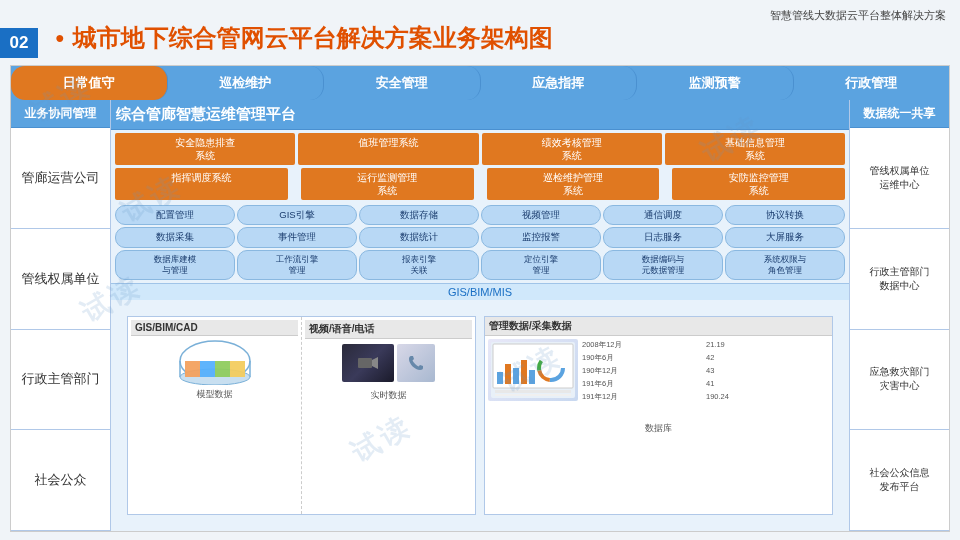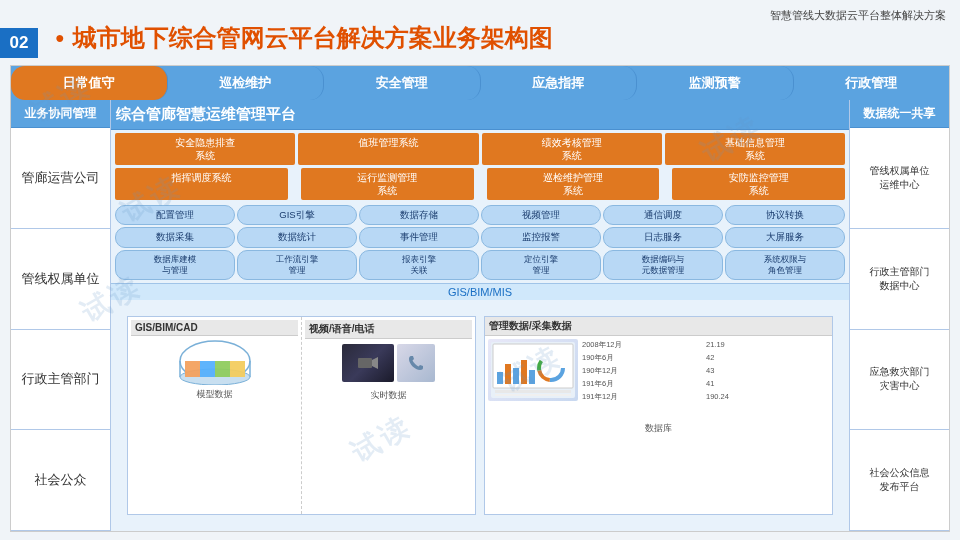--- a/index.html
+++ b/index.html
@@ -329,22 +329,22 @@
       </div>
 
       <div class="modules-area">
         <div class="module-cell">配置管理</div>
         <div class="module-cell">GIS引擎</div>
         <div class="module-cell">数据存储</div>
         <div class="module-cell">视频管理</div>
         <div class="module-cell">通信调度</div>
         <div class="module-cell">协议转换</div>
         <div class="module-cell">数据采集</div>
+        <div class="module-cell">事件管理</div>
         <div class="module-cell">数据统计</div>
-        <div class="module-cell">事件管理</div>
         <div class="module-cell">监控报警</div>
         <div class="module-cell">日志服务</div>
         <div class="module-cell">大屏服务</div>
         <div class="module-cell" style="font-size:8.5px;">数据库建模<br>与管理</div>
         <div class="module-cell" style="font-size:8.5px;">工作流引擎<br>管理</div>
         <div class="module-cell" style="font-size:8.5px;">报表引擎<br>关联</div>
         <div class="module-cell" style="font-size:8.5px;">定位引擎<br>管理</div>
         <div class="module-cell" style="font-size:8.5px;">数据编码与<br>元数据管理</div>
         <div class="module-cell" style="font-size:8.5px;">系统权限与<br>角色管理</div>
       </div>

